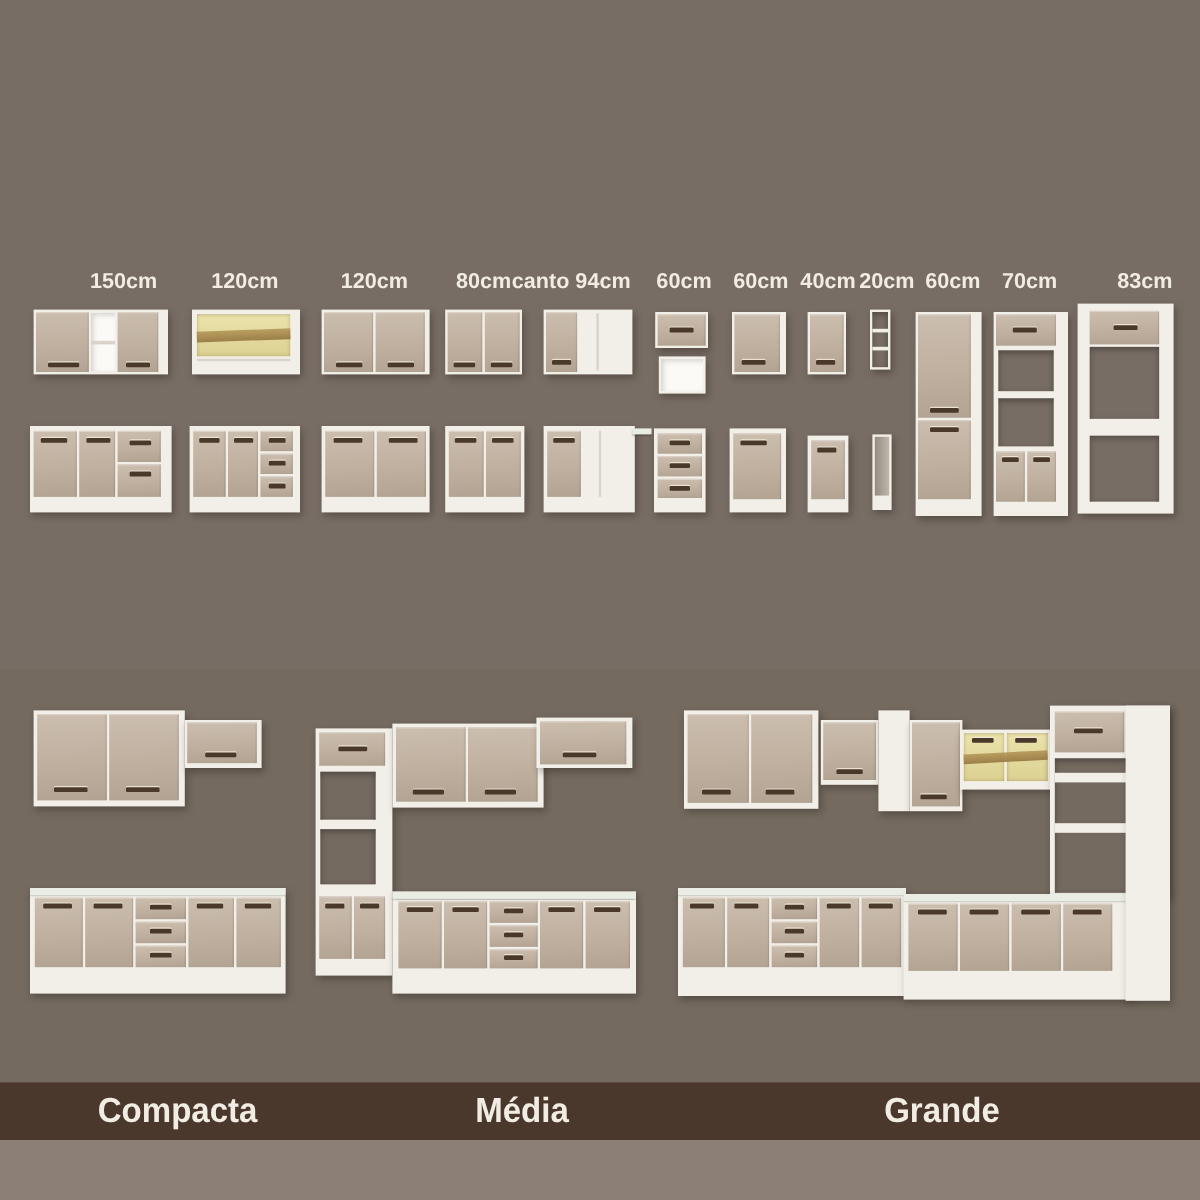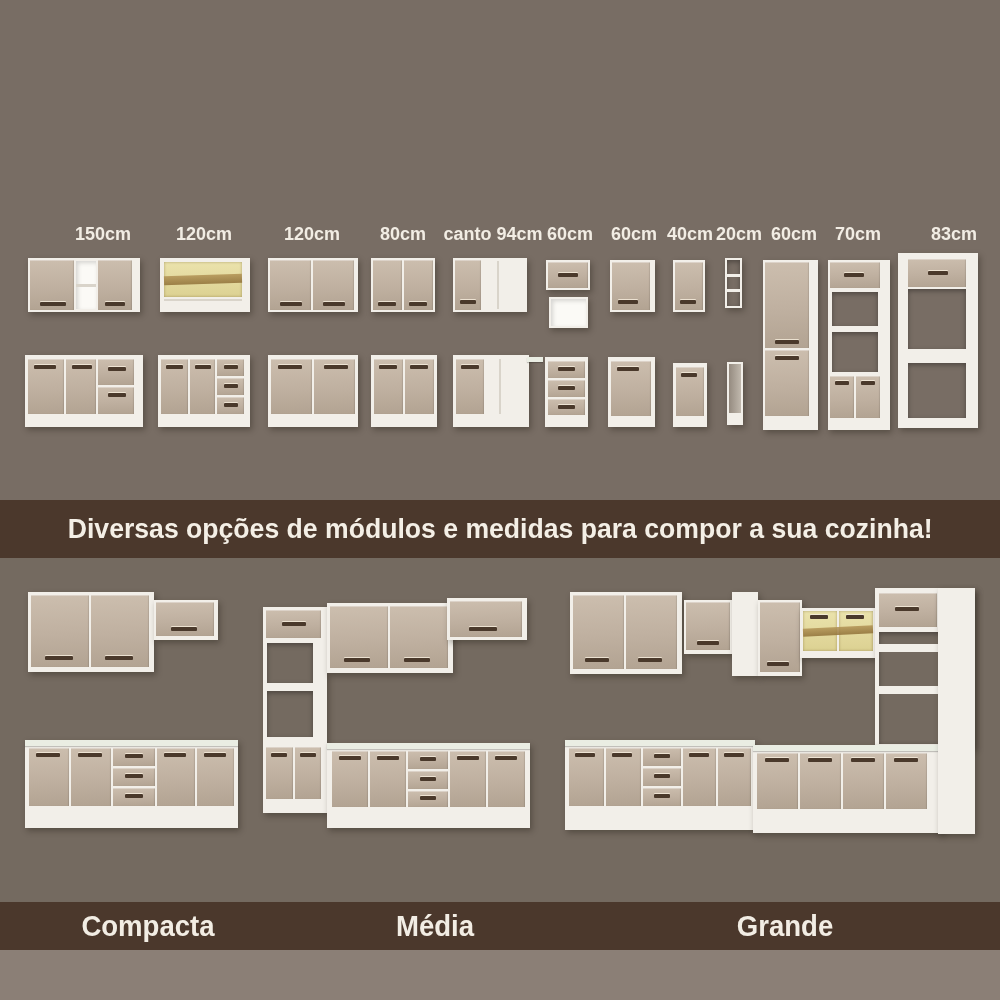--- a/index.html
+++ b/index.html
@@ -38,21 +38,21 @@
 
 <div id="canvas">
 
 
   <div class="abs sec-modules"></div>
 
   <div class="abs mlabel" style="left:103px">150cm</div>
   <div class="abs mlabel" style="left:204px">120cm</div>
   <div class="abs mlabel" style="left:312px">120cm</div>
   <div class="abs mlabel" style="left:403px">80cm</div>
-  <div class="abs mlabel" style="left:493px">canto 94cm</div>
+  <div class="abs mlabel" style="left:476px">canto 94cm</div>
   <div class="abs mlabel" style="left:570px">60cm</div>
   <div class="abs mlabel" style="left:634px">60cm</div>
   <div class="abs mlabel" style="left:690px">40cm</div>
   <div class="abs mlabel" style="left:739px">20cm</div>
   <div class="abs mlabel" style="left:794px">60cm</div>
   <div class="abs mlabel" style="left:858px">70cm</div>
   <div class="abs mlabel" style="left:954px">83cm</div>
 
   <div class="abs carc" style="left:28px;top:258px;width:112px;height:54px">
     <div class="abs door" style="left:2px;top:2px;width:44px;height:50px"></div>
@@ -190,23 +190,20 @@
     <div class="abs hdl" style="left:33px;top:121px;width:14px"></div>
   </div>
 
   <div class="abs carc" style="left:898px;top:253px;width:80px;height:175px">
     <div class="abs door" style="left:10px;top:6px;width:58px;height:28px"></div>
     <div class="abs hdl" style="left:30px;top:18px;width:20px"></div>
     <div class="abs open" style="left:10px;top:36px;width:58px;height:60px"></div>
     <div class="abs open" style="left:10px;top:110px;width:58px;height:55px"></div>
   </div>
 
-  <div class="abs sec-banner">
-    <div class="banner-text">Diversas opções de módulos e medidas para compor a sua cozinha!</div>
-  </div>
 
   <div class="abs sec-kitchens"></div>
 
   <div class="abs carc" style="left:28px;top:592px;width:126px;height:80px">
     <div class="abs door" style="left:3px;top:3px;width:58px;height:72px"></div>
     <div class="abs hdl" style="left:17px;top:64px;width:28px"></div>
     <div class="abs door" style="left:63px;top:3px;width:58px;height:72px"></div>
     <div class="abs hdl" style="left:77px;top:64px;width:28px"></div>
   </div>
   <div class="abs carc" style="left:154px;top:600px;width:64px;height:40px">

